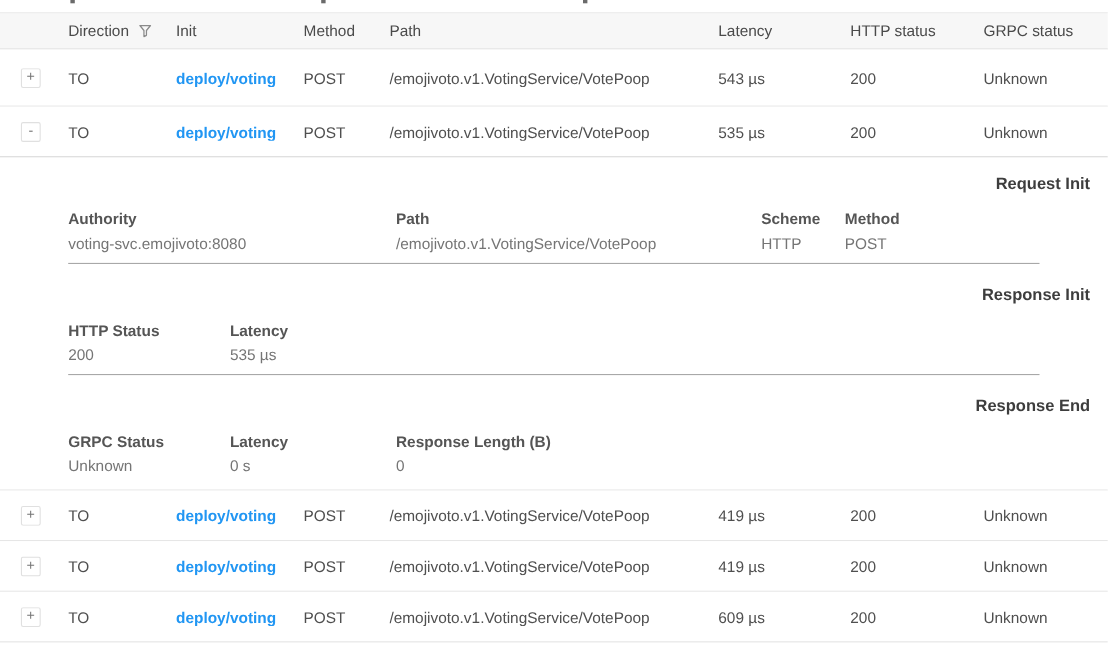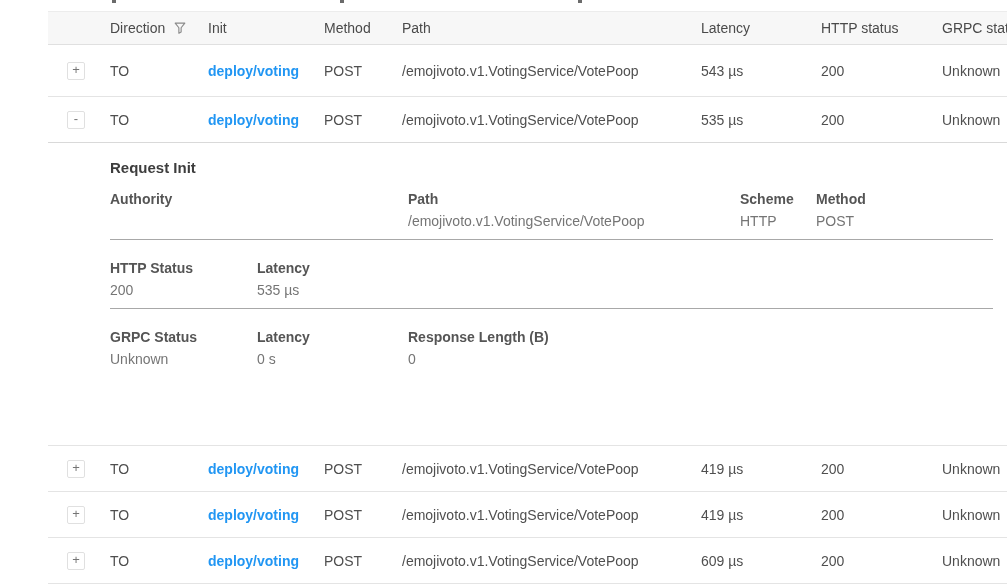--- a/index.html
+++ b/index.html
@@ -2,21 +2,21 @@
 <html><head>
 <meta charset="utf-8">
 <style>
   * { box-sizing: border-box; margin: 0; padding: 0; }
   html, body { background: #fff; }
   body {
     width: 1007px; height: 586px; overflow: hidden;
     font-family: "Liberation Sans", "DejaVu Sans", sans-serif;
     color: #4f4f4f;
   }
-  .viewport { width: 1007px; height: 586px; position: relative; background: #fff; padding-left: 48px; }
+  .viewport { width: 1007px; height: 586px; position: relative; background: #fff; }
 
   
   .clip-strip { height: 11px; position: relative; background: #fff; }
   .clip-frag { position: absolute; top: 0; width: 4px; height: 3px; background: #6b6b6b; }
   .clip-frag.f1 { left: 64px; }
   .clip-frag.f2 { left: 292px; }
   .clip-frag.f3 { left: 530px; }
 
   .grid {
     display: grid;
@@ -46,21 +46,21 @@
     cursor: pointer; font-family: inherit; padding: 0 0 2px 0;
   }
   .link { color: #2196f3; cursor: pointer; font-weight: bold; }
 
   
   .detail {
     height: 304px; overflow: hidden;
     border-top: 1px solid #d9d9d9; border-bottom: 1px solid #e4e4e4;
     padding: 16px 0 0 62px; background: #fff;
   }
-  .section-title { font-size: 15px; font-weight: 700; color: #3d3d3d; margin: 0 16px 15px 0; }
+  .section-title { font-size: 15px; font-weight: 700; color: #3d3d3d; margin: 0 16px 15px 0; text-align: right; }
   .fields { display: flex; margin-bottom: 10px; }
   .field { padding-right: 14px; }
   .flabel { font-size: 14px; font-weight: 700; color: #555; margin-bottom: 6px; white-space: nowrap; }
   .fvalue { font-size: 14px; color: #757575; white-space: nowrap; }
   .divider { border: none; border-top: 1px solid #a8a8a8; width: 883px; margin: 0 0 20px 0; }
   .req .f0 { width: 298px; } .req .f1 { width: 332px; } .req .f2 { width: 76px; } .req .f3 { width: 75px; }
   .resp1 .f0 { width: 147px; }
   .resp2 .f0 { width: 147px; } .resp2 .f1 { width: 151px; }
 </style>
 </head>
@@ -117,52 +117,55 @@
     <div class="cell">200</div>
     <div class="cell">Unknown</div>
   </div>
 
   <div class="detail">
     <section>
       <h3 class="section-title">Request Init</h3>
       <div class="fields req">
         <div class="field f0">
           <div class="flabel">Authority</div>
+          <div class="fvalue">voting-svc.emojivoto:8080</div>
         </div>
         <div class="field f1">
           <div class="flabel">Path</div>
           <div class="fvalue">/emojivoto.v1.VotingService/VotePoop</div>
         </div>
         <div class="field f2">
           <div class="flabel">Scheme</div>
           <div class="fvalue">HTTP</div>
         </div>
         <div class="field f3">
           <div class="flabel">Method</div>
           <div class="fvalue">POST</div>
         </div>
       </div>
       <hr class="divider">
     </section>
 
     <section>
+      <h3 class="section-title">Response Init</h3>
       <div class="fields resp1">
         <div class="field f0">
           <div class="flabel">HTTP Status</div>
           <div class="fvalue">200</div>
         </div>
         <div class="field f1">
           <div class="flabel">Latency</div>
           <div class="fvalue">535 µs</div>
         </div>
       </div>
       <hr class="divider">
     </section>
 
     <section>
+      <h3 class="section-title">Response End</h3>
       <div class="fields resp2">
         <div class="field f0">
           <div class="flabel">GRPC Status</div>
           <div class="fvalue">Unknown</div>
         </div>
         <div class="field f1">
           <div class="flabel">Latency</div>
           <div class="fvalue">0 s</div>
         </div>
         <div class="field f2">

